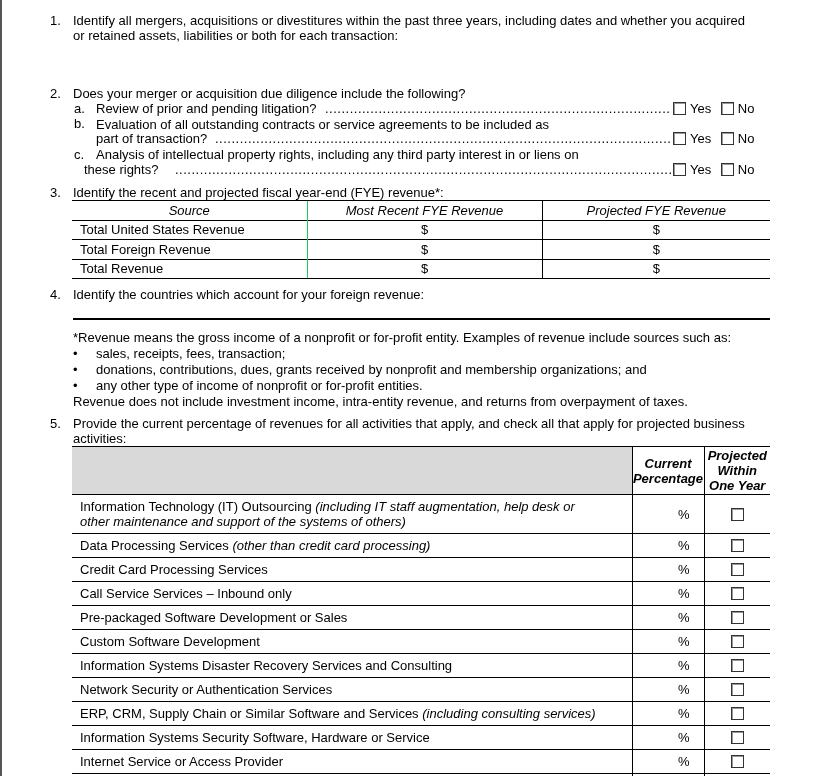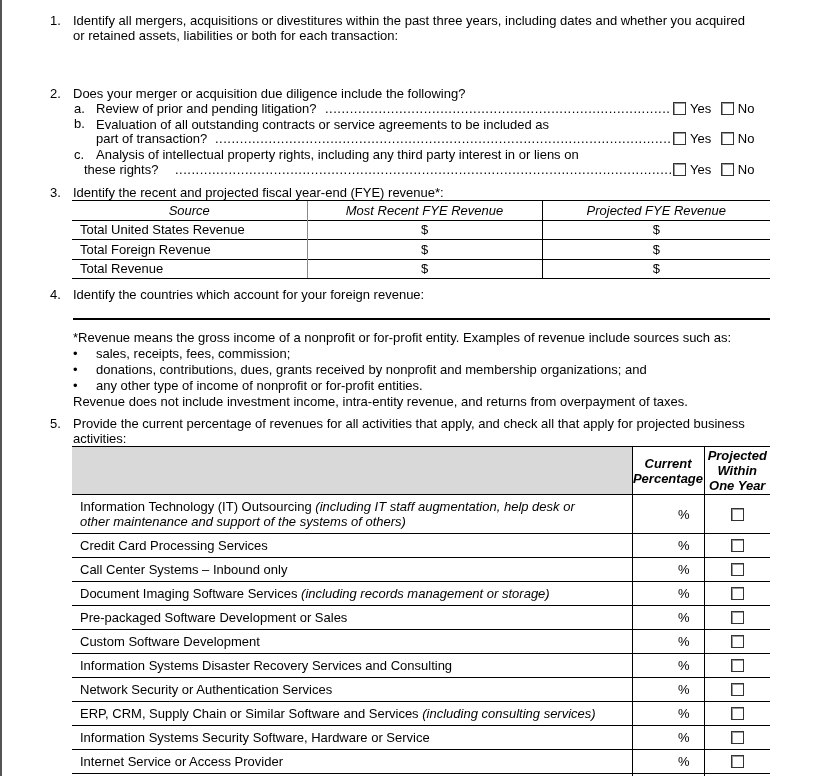--- a/index.html
+++ b/index.html
@@ -125,21 +125,21 @@
 
 <div>
   <span class="num" style="top:287px">4.</span>
   <div class="line" style="left:73px; top:287px">Identify the countries which account for your foreign revenue:</div>
   <div class="hr" style="left:73px; top:318px; width:697px"></div>
 </div>
 
 <div>
   <div class="line" style="left:73px; top:330px">*Revenue means the gross income of a nonprofit or for-profit entity.  Examples of revenue include sources such as:</div>
   <div class="line" style="left:73px; top:346px">•</div>
-  <div class="line" style="left:96px; top:346px">sales, receipts, fees, commission;</div>
+  <div class="line" style="left:96px; top:346px">sales, receipts, fees, transaction;</div>
   <div class="line" style="left:73px; top:362px">•</div>
   <div class="line" style="left:96px; top:362px">donations, contributions, dues, grants received by nonprofit and membership organizations; and</div>
   <div class="line" style="left:73px; top:378px">•</div>
   <div class="line" style="left:96px; top:378px">any other type of income of nonprofit or for-profit entities.</div>
   <div class="line" style="left:73px; top:394px">Revenue does not include investment income, intra-entity revenue, and returns from overpayment of taxes.</div>
 </div>
 
 <div>
   <span class="num" style="top:416px">5.</span>
   <div class="line" style="left:73px; top:416px">Provide the current percentage of revenues for all activities that apply, and check all that apply for projected business</div>
@@ -161,31 +161,31 @@
     </tr>
     <tr class="tall">
       <td class="c1">
         <div><span>Information Technology (IT) Outsourcing </span><i>(including IT staff augmentation, help desk or</i></div>
         <div><i>other maintenance and support of the systems of others)</i></div>
       </td>
       <td class="c2">%</td>
       <td class="c3"><span class="cb"></span></td>
     </tr>
     <tr>
+      <td class="c1"><span>Data Processing Services </span><i>(other than credit card processing)</i></td>
+      <td class="c2">%</td>
+      <td class="c3"><span class="cb"></span></td>
+    </tr>
+    <tr>
       <td class="c1"><span>Credit Card Processing Services</span><i></i></td>
       <td class="c2">%</td>
       <td class="c3"><span class="cb"></span></td>
     </tr>
     <tr>
-      <td class="c1"><span>Call Center Systems – Inbound only</span><i></i></td>
-      <td class="c2">%</td>
-      <td class="c3"><span class="cb"></span></td>
-    </tr>
-    <tr>
-      <td class="c1"><span>Document Imaging Software Services </span><i>(including records management or storage)</i></td>
+      <td class="c1"><span>Call Service Services – Inbound only</span><i></i></td>
       <td class="c2">%</td>
       <td class="c3"><span class="cb"></span></td>
     </tr>
     <tr>
       <td class="c1"><span>Pre-packaged Software Development or Sales</span><i></i></td>
       <td class="c2">%</td>
       <td class="c3"><span class="cb"></span></td>
     </tr>
     <tr>
       <td class="c1"><span>Custom Software Development</span><i></i></td>

